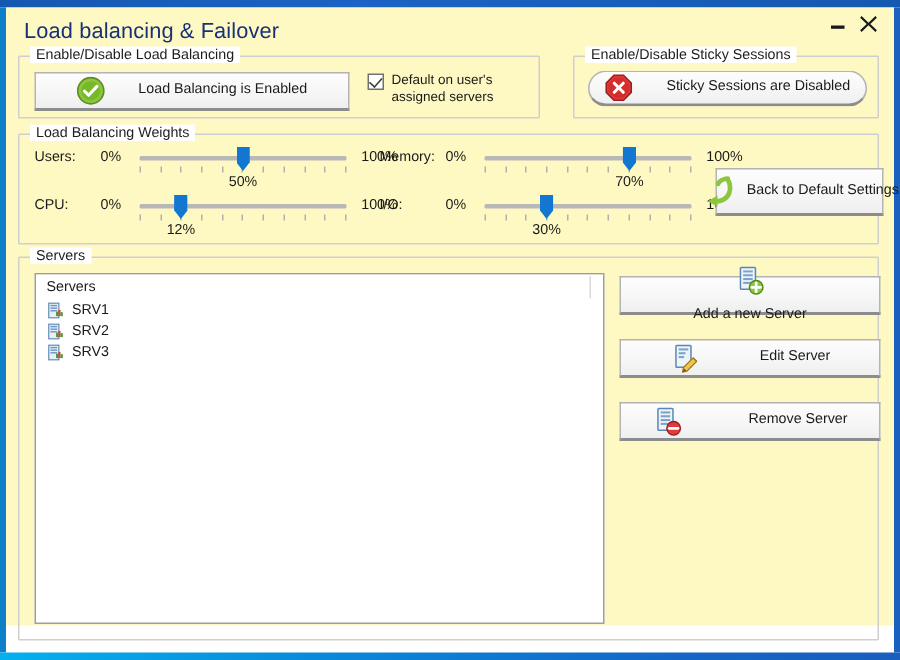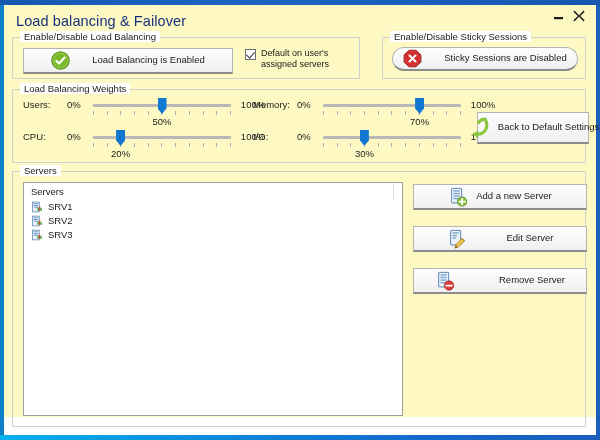--- a/index.html
+++ b/index.html
@@ -264,21 +264,21 @@
   }
   .list-item .srv-name { line-height: 1.2; }
 
   .side-btn {
     position: absolute;
     left: 400px;
     width: 174px;
     height: 26px;
     gap: 8px;
   }
-  #btn-add    { top: 12px; }
+  #btn-add    { top: 12px; flex-direction: column; }
   #btn-edit   { top: 54px; gap: 40px; }
   #btn-remove { top: 96px; gap: 44px; }
 
   .ico { flex: 0 0 auto; display: block; }
 </style>
 </head>
 <body>
 
 <div class="window">
 
@@ -398,21 +398,21 @@
               <i></i>
               <i></i>
               <i></i>
               <i></i>
               <i></i>
               <i></i>
               <i></i>
               <i></i>
           </div>
           <div class="sl-thumb" style="left:20%;"></div>
-          <div class="sl-value" style="left:20%;">20%</div>
+          <div class="sl-value" style="left:20%;">12%</div>
         </div>
         <span class="sl-max">100%</span>
       </div>
 
       <div class="slider-row" style="left:240px; top:40px;">
         <span class="sl-name">I/O:</span>
         <span class="sl-min">0%</span>
         <div class="sl-track-wrap">
           <div class="sl-track"></div>
           <div class="sl-ticks">

